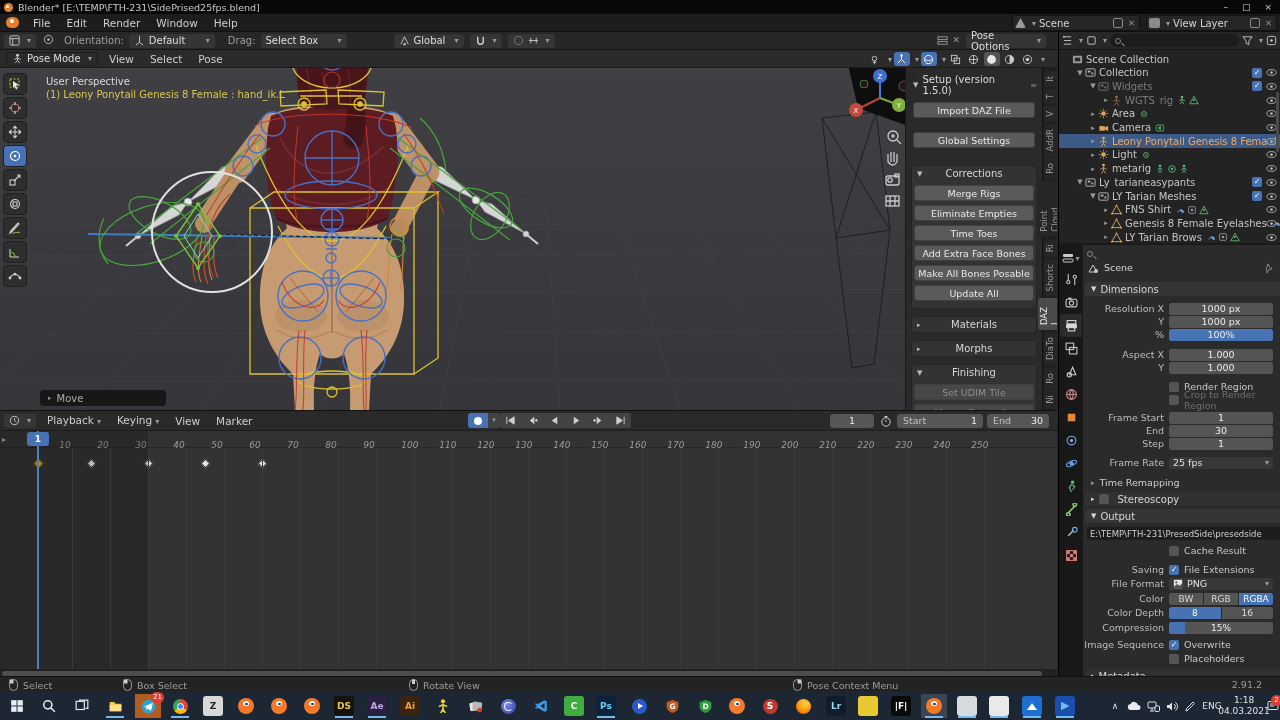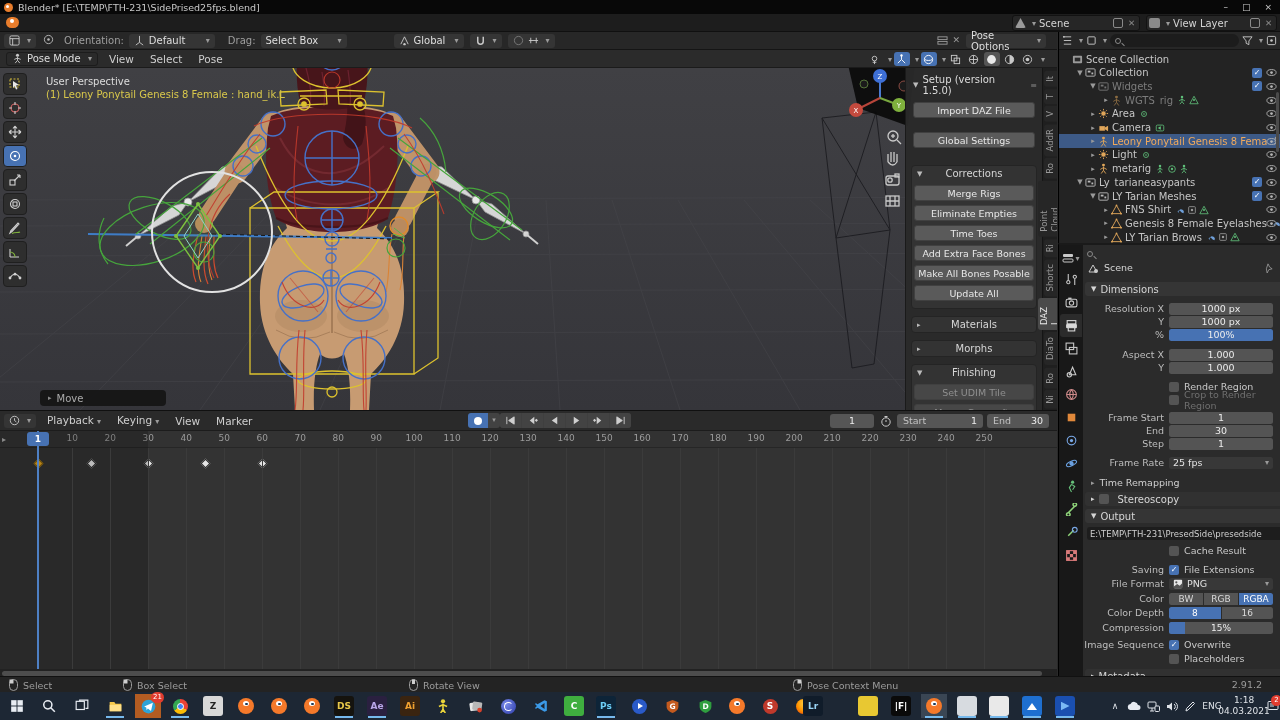--- a/index.html
+++ b/index.html
@@ -97,21 +97,21 @@
   .slider .fill{position:absolute;left:0;top:0;bottom:0;background:#4772b3;}
   .slider span{position:relative;}
   .pathfield{position:absolute;left:4px;width:210px;height:13px;background:#1d1d1d;border-radius:3px;color:#cfcfcf;font-size:8.5px;display:flex;align-items:center;padding:0 3px;}
   .pathfield .txt{flex:1;white-space:nowrap;overflow:hidden;}
   .ddown{flex:1;height:12px;background:#383838;border-radius:2.5px;color:#e2e2e2;display:flex;align-items:center;padding:0 4px;margin-right:8px;font-size:9.5px;gap:4px;}
   .ddown .chev{margin-left:auto;}
   
   #timeline{left:0;top:410px;width:1057px;height:266px;background:#2f2f2f;border-top:1px solid #101010;}
   #tl-header{position:absolute;left:0;top:0;width:1057px;height:20px;background:#2a2a2a;border-bottom:1px solid #1c1c1c;display:flex;align-items:center;font-size:10px;color:#cfcfcf;}
   #tl-ruler{position:absolute;left:0;top:20px;width:1057px;height:17px;background:#323232;border-bottom:1px solid #262626;}
-  .rlabel{position:absolute;top:2px;width:26px;text-align:center;color:#9b9b9b;font-size:9px;}
+  .rlabel{position:absolute;top:9px;width:26px;text-align:left;color:#9b9b9b;font-size:9px;font-style:italic;}
   #tl-keys{position:absolute;left:0;top:37px;width:1057px;height:221px;background:#333;}
   #tl-range{position:absolute;left:0;top:20px;width:148px;height:238px;background:rgba(0,0,0,.18);}
   .gridv{position:absolute;top:37px;height:221px;width:1px;background:#3b3b3b;}
   #playhead{position:absolute;left:37px;top:20px;width:2px;height:238px;background:#4e80c4;}
   #framebadge{position:absolute;left:27px;top:21px;width:22px;height:14px;background:#4772b3;border-radius:3px;color:#fff;font-size:9px;font-weight:bold;text-align:center;line-height:14px;}
   .key{position:absolute;top:50px;width:7px;height:7px;background:#e6e6e6;transform:rotate(45deg);border:1px solid #2a2a2a;}
   .key.sel{background:#e2a21b;border-color:#7a5a10;}
   #tl-scroll{position:absolute;left:0;top:258px;width:1057px;height:8px;background:#222;}
   #tl-scroll .handle{position:absolute;left:2px;top:1.5px;width:1040px;height:5px;background:#4d4d4d;border-radius:3px;}
   .tl-btn-group{display:flex;gap:1px;background:#3f3f3f;border-radius:3px;overflow:hidden;}
@@ -142,20 +142,27 @@
     <span>Blender* [E:\TEMP\FTH-231\SidePrised25fps.blend]</span>
     <div class="winbtns">
       <span>–</span>
       <span>□</span>
       <span>×</span>
     </div>
   </div>
 
   <div id="menubar" class="abs">
     <span class="blogo2"></span>
+    <span id="main-menus" style="display:flex;">
+        <div class="menu-item">File</div>
+        <div class="menu-item">Edit</div>
+        <div class="menu-item">Render</div>
+        <div class="menu-item">Window</div>
+        <div class="menu-item">Help</div>
+      </span>
     <div class="id-widget" style="left:1012px;width:128px;">
       <span class="wicon scene"></span>
         <span class="chev">▾</span>
       <span style="flex:1;">Scene</span>
       <span class="dupe"></span>
       <span class="xx">✕</span>
     </div>
     <div class="id-widget" style="left:1146px;width:131px;">
       <span class="wicon"></span>
         <span class="chev">▾</span>
@@ -1618,21 +1625,21 @@
           <div style="position:absolute;left:5px;top:3px;width:6px;height:5px;border-radius:50%;background:#fff;"></div>
           <div style="position:absolute;left:7px;top:4.5px;width:2.5px;height:2.5px;border-radius:50%;background:#1b3a5a;"></div>
         </div>
       </div>
       <div class="tb-slot" style="left: 757px;">
         <div style="width:15px;height:15px;border-radius:50%;background:#c0392b;color:#fff;font-size:9px;font-weight:bold;display:flex;align-items:center;justify-content:center;">S</div>
       </div>
       <div class="tb-slot" style="left: 790px;">
         <div style="width:15px;height:15px;border-radius:50%;background:radial-gradient(circle at 60% 30%,#ffd54a,#ff9500 55%,#e3350d);"></div>
       </div>
-      <div class="tb-slot" style="left: 800px; text-align: right;">
+      <div class="tb-slot" style="left: 823px; text-align: right;">
         <div class="tile" style="background:#101c2a;color:#9ad4f5;">Lr</div>
       </div>
       <div class="tb-slot" style="left: 855px;">
         <div class="tile" style="background:#e8c832;color:#222;"></div>
       </div>
       <div class="tb-slot" style="left: 888px;">
         <div class="tile" style="background:#0a0a0a;color:#fff;">|F|</div>
       </div>
       <div class="tb-slot activebg" style="left: 921px;">
         <div style="width:16px;height:16px;border-radius:50%;background:#f5792a;position:relative;">

